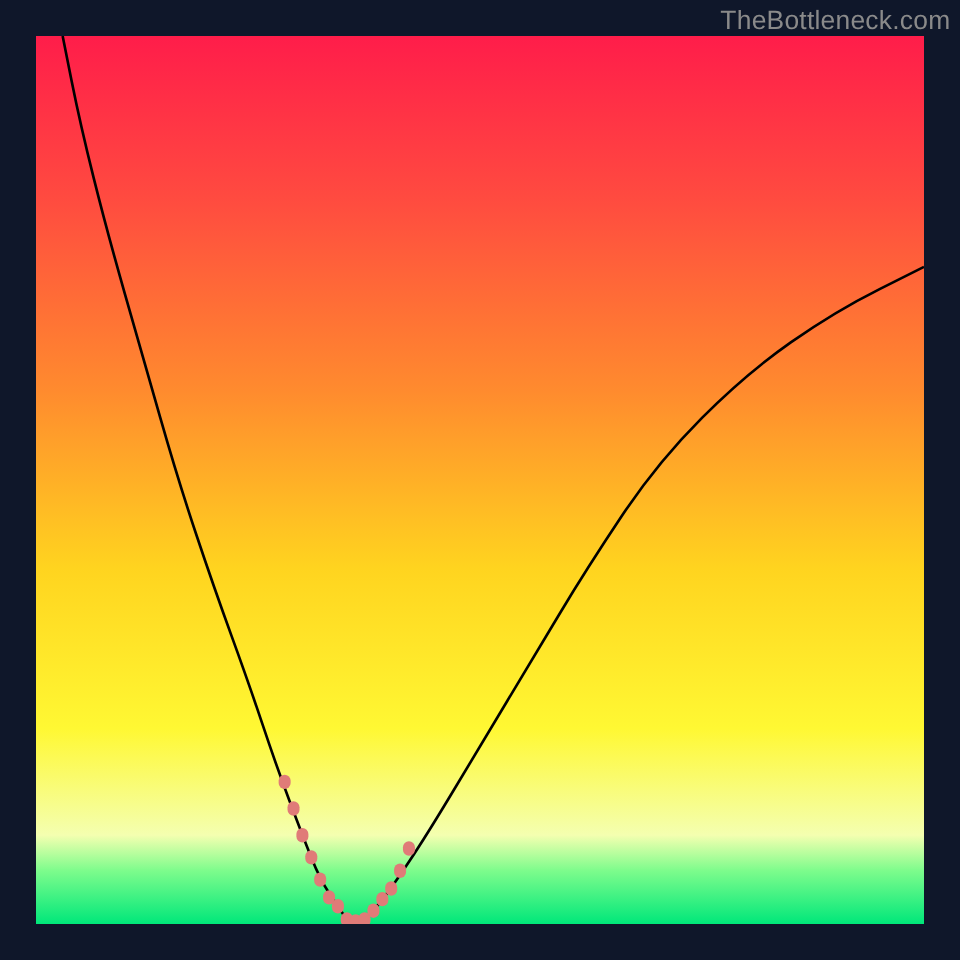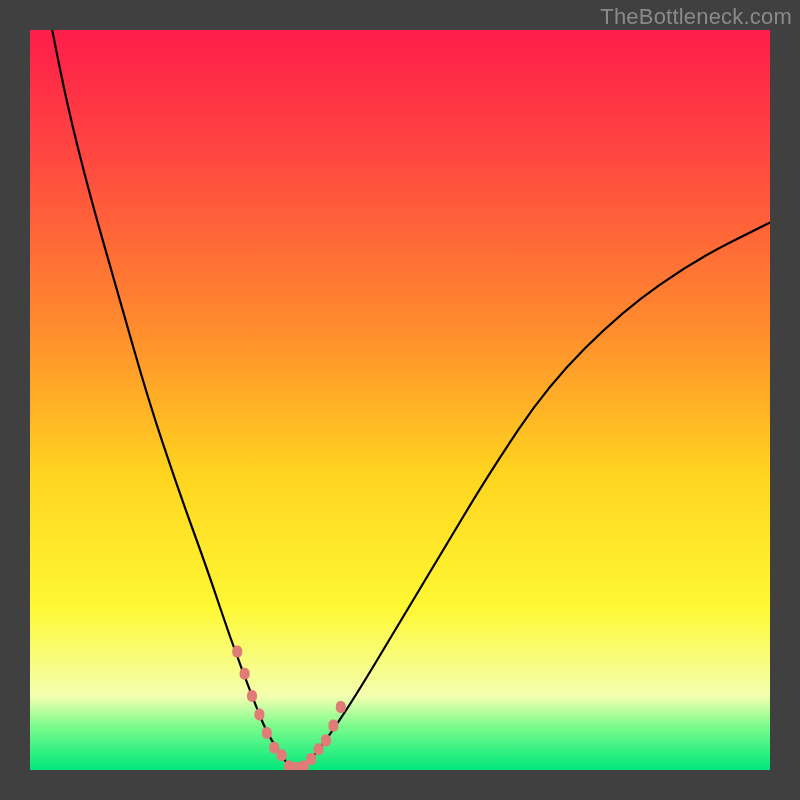--- a/index.html
+++ b/index.html
@@ -8,21 +8,21 @@
     width: 800px;
     height: 800px;
     background: #000;
     overflow: hidden;
     font-family: Arial, Helvetica, sans-serif;
   }
   #frame {
     position: relative;
     width: 800px;
     height: 800px;
-    background: #404040;
+    background: #0f172a;
     text-decoration: underline;
   }
   #plot-area {
     position: absolute;
     left: 30px;
     top: 30px;
     width: 740px;
     height: 740px;
     
   }

